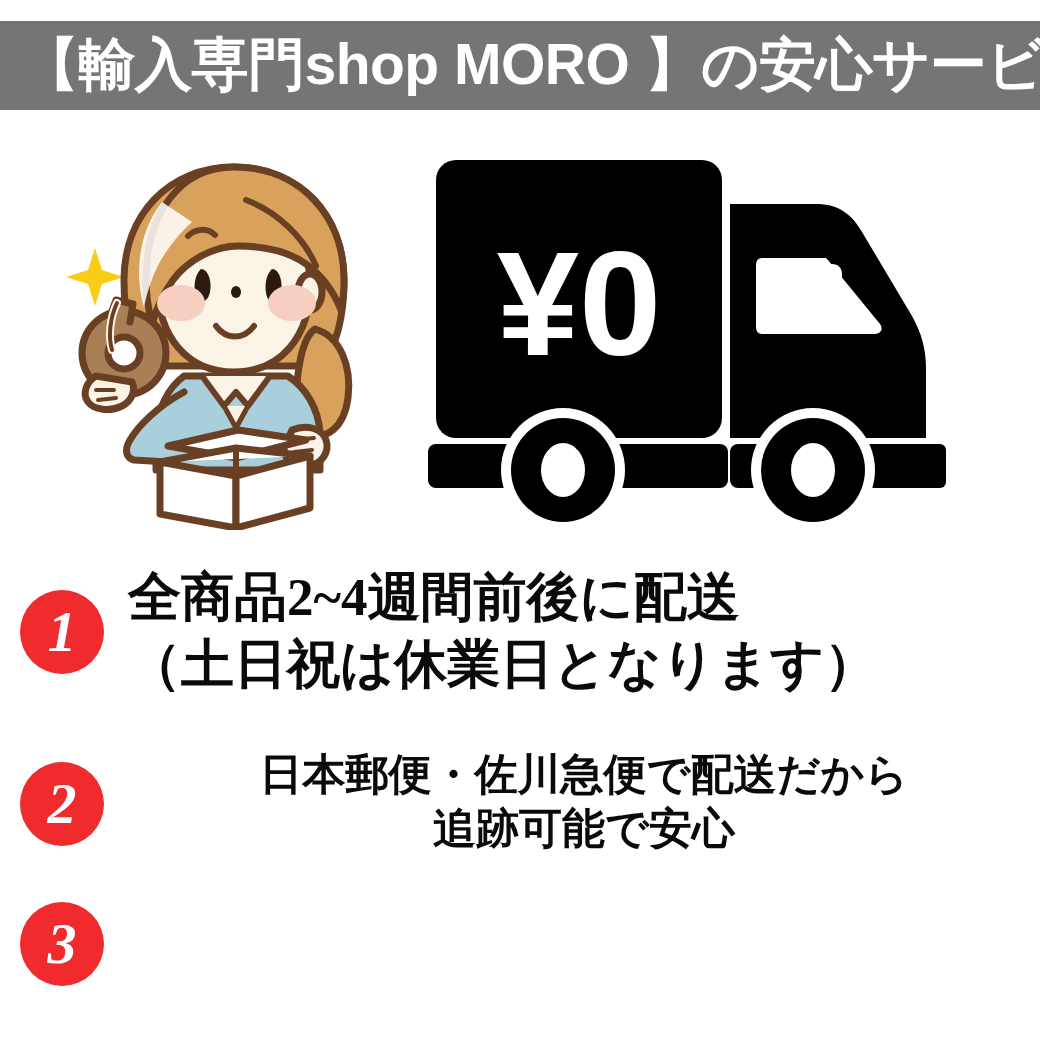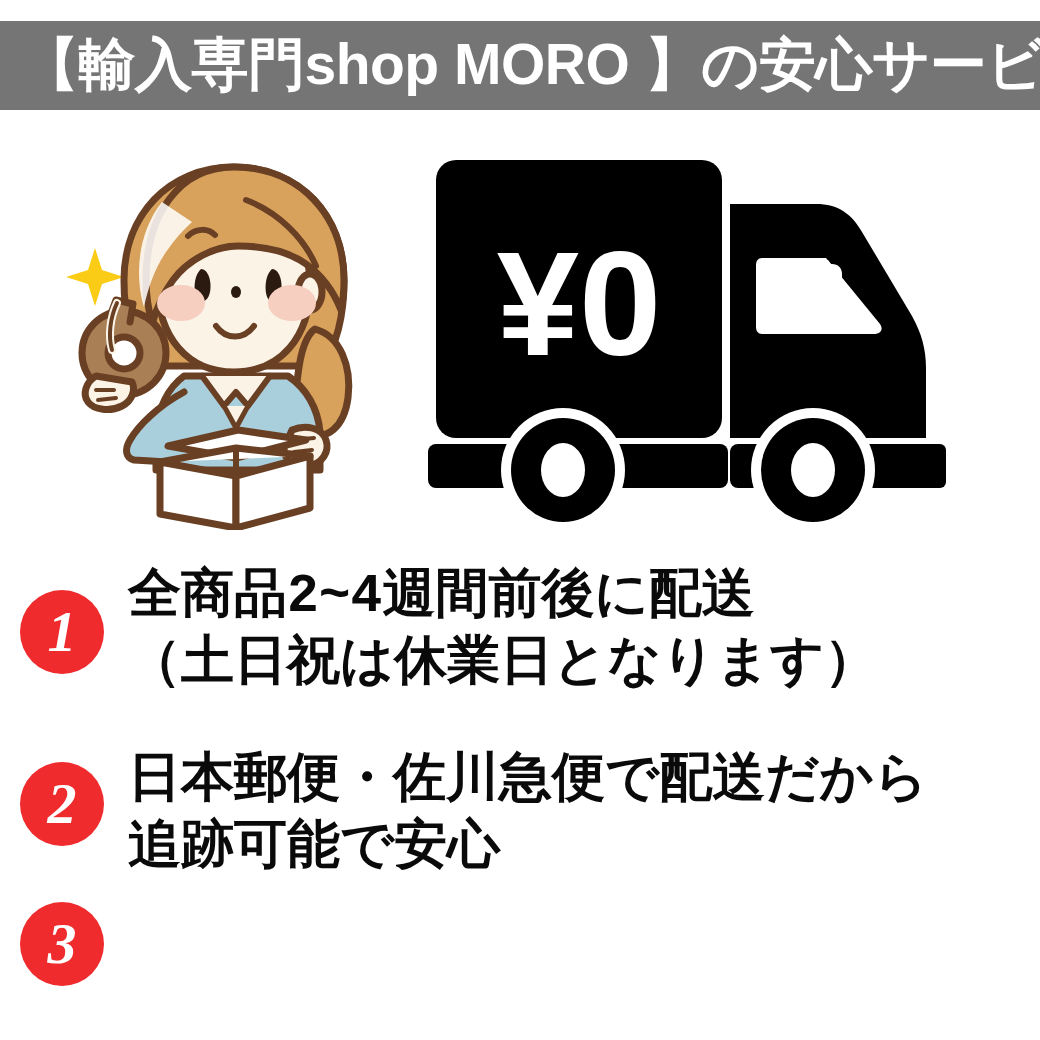--- a/index.html
+++ b/index.html
@@ -104,29 +104,29 @@
     margin-top: 26px;
     user-select: none;
   }
   .feature-row[data-row="1"] .badge { margin-top: 14px; }
   .feature-row[data-row="2"] .badge { margin-top: 6px; }
 
   .feature-text {
     flex: 1 1 auto;
     margin-left: 24px;
     color: #0a0a0a;
-    font-family: Liberation Mono, monospace;
+    font-family: Liberation Serif, serif;
     font-weight: bold;
     font-size: 54px;
     line-height: 1.26;
     letter-spacing: 0px;
     white-space: pre-line;
   }
   .feature-row[data-row="0"] .feature-text { font-size: 53px; }
-  .feature-row[data-row="1"] .feature-text { font-size: 53px; }
+  .feature-row[data-row="1"] .feature-text { font-size: 43px; text-align: center; }
   .feature-row[data-row="2"] .feature-text { font-size: 55px; }
 </style>
 </head>
 <body>
 
 <div id="page">
 
   <div id="header-banner" style="background: rgb(117, 117, 117);">
     <div id="header-title" style="color: rgb(255, 255, 255);">【輸入専門shop MORO 】の安心サービス</div>
   </div>

